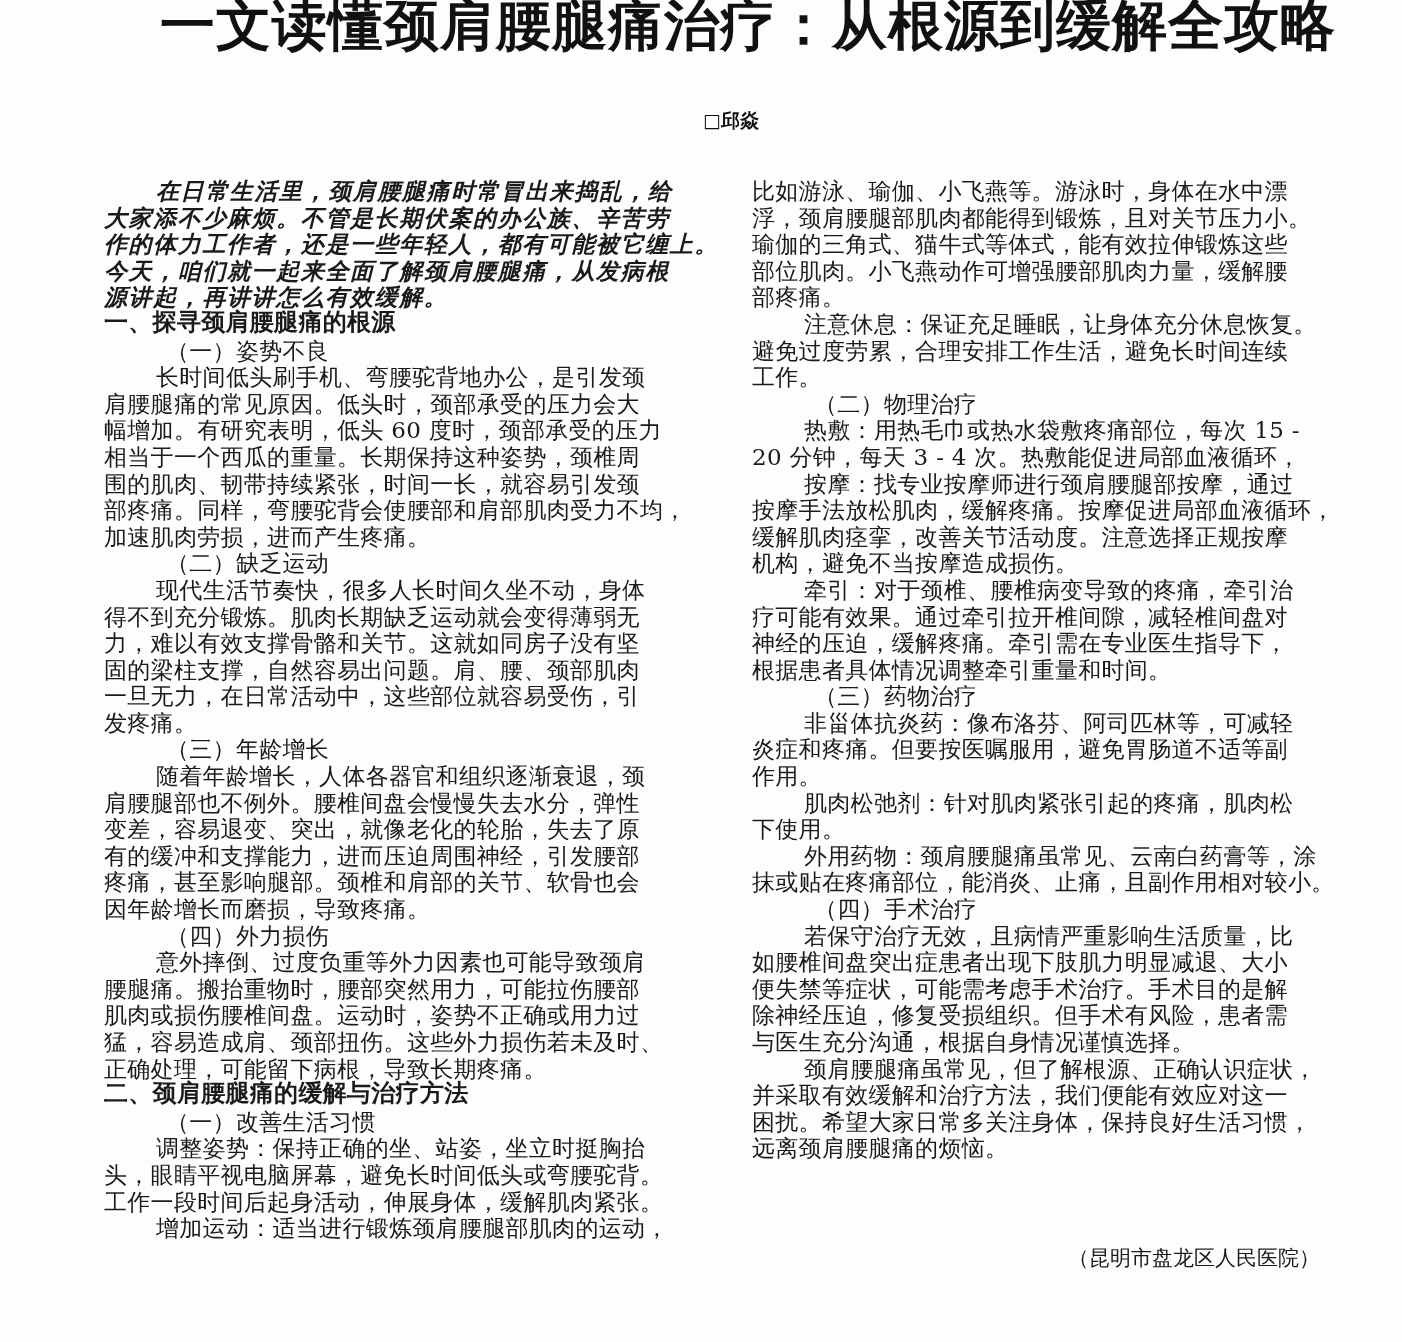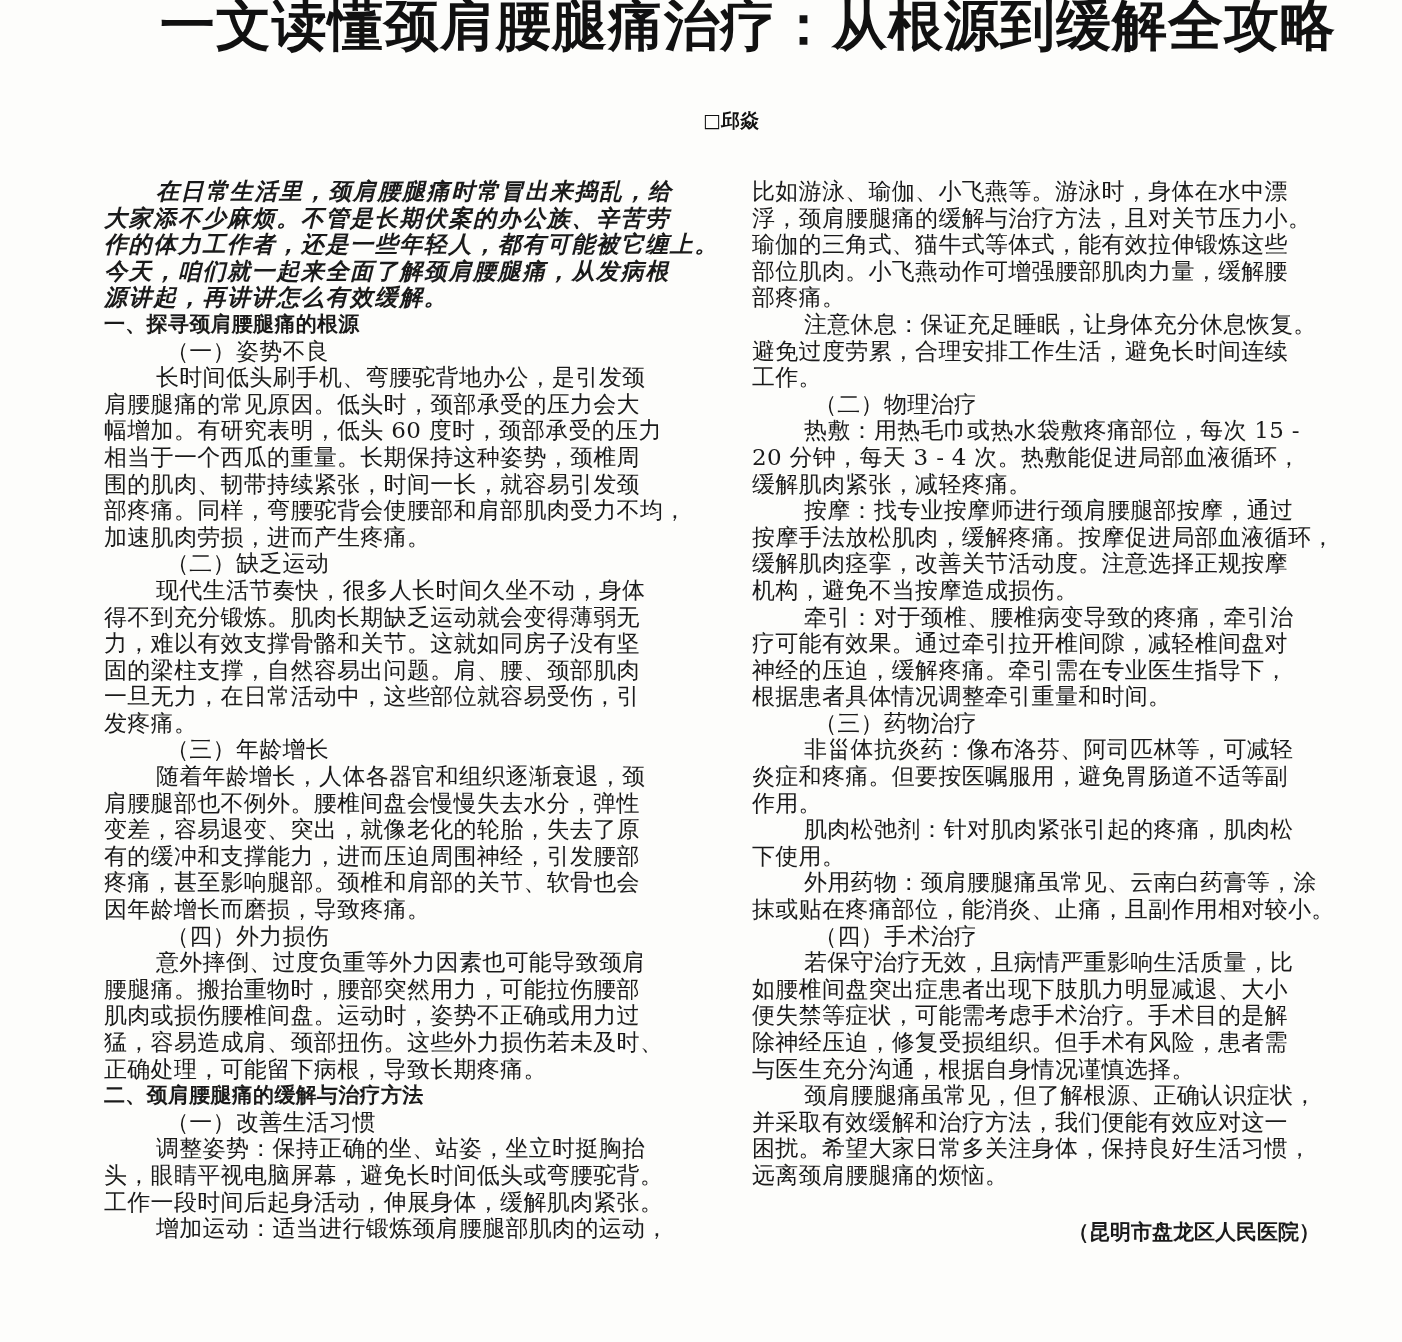--- a/index.html
+++ b/index.html
@@ -20,27 +20,27 @@
     position:absolute; left:703px; top:108px;
     font-size:19px; font-weight:bold; white-space:nowrap; color:#111;
   }
   .col { position:absolute; top:178px; }
   .col.left { left:104px; width:610px; }
   .col.right { left:752px; width:620px; }
   .ln {
     height:26.6px; line-height:26.6px; font-size:23px;
     white-space:nowrap; letter-spacing:0.3px; overflow:visible;
   }
-  .h1 { font-family:Liberation Sans, sans-serif; font-weight:bold; font-size:21px; }
+  .h1 { font-family:Liberation Mono, monospace; font-weight:bold; font-size:24px; }
   .h2 { padding-left:62px; }
   .ind { padding-left:52px; }
   .sign {
-    position:absolute; left:1068px; top:1218px;
+    position:absolute; left:1068px; top:1244px;
     font-family:"DejaVu Sans","Liberation Sans",sans-serif;
-    font-weight:bold; font-size:21px; white-space:nowrap;
+    font-weight:normal; font-size:21px; white-space:nowrap;
   }
 </style>
 </head>
 <body>
 
 <div class="title">一文读懂颈肩腰腿痛治疗：从根源到缓解全攻略</div>
 <div class="byline">□邱焱</div>
 
 <div class="col left intro-wrap" id="col-left">
     <div class="ln ind" style="font-weight: bold; font-style: italic; letter-spacing: 1.6px;">在日常生活里，颈肩腰腿痛时常冒出来捣乱，给</div>
@@ -79,31 +79,30 @@
     <div class="ln">正确处理，可能留下病根，导致长期疼痛。</div>
     <div class="ln h1">二、颈肩腰腿痛的缓解与治疗方法</div>
     <div class="ln h2">（一）改善生活习惯</div>
     <div class="ln ind">调整姿势：保持正确的坐、站姿，坐立时挺胸抬</div>
     <div class="ln">头，眼睛平视电脑屏幕，避免长时间低头或弯腰驼背。</div>
     <div class="ln">工作一段时间后起身活动，伸展身体，缓解肌肉紧张。</div>
     <div class="ln ind">增加运动：适当进行锻炼颈肩腰腿部肌肉的运动，</div>
   </div>
 <div class="col right" id="col-right">
     <div class="ln">比如游泳、瑜伽、小飞燕等。游泳时，身体在水中漂</div>
-    <div class="ln">浮，颈肩腰腿痛的缓解与治疗方法，且对关节压力小。</div>
+    <div class="ln">浮，颈肩腰腿部肌肉都能得到锻炼，且对关节压力小。</div>
     <div class="ln">瑜伽的三角式、猫牛式等体式，能有效拉伸锻炼这些</div>
     <div class="ln">部位肌肉。小飞燕动作可增强腰部肌肉力量，缓解腰</div>
     <div class="ln">部疼痛。</div>
     <div class="ln ind">注意休息：保证充足睡眠，让身体充分休息恢复。</div>
     <div class="ln">避免过度劳累，合理安排工作生活，避免长时间连续</div>
     <div class="ln">工作。</div>
     <div class="ln h2">（二）物理治疗</div>
     <div class="ln ind">热敷：用热毛巾或热水袋敷疼痛部位，每次 15 -</div>
     <div class="ln">20 分钟，每天 3 - 4 次。热敷能促进局部血液循环，</div>
-    <div class="ln">缓解肌肉紧张，减轻疼痛。</div>
     <div class="ln ind">按摩：找专业按摩师进行颈肩腰腿部按摩，通过</div>
     <div class="ln">按摩手法放松肌肉，缓解疼痛。按摩促进局部血液循环，</div>
     <div class="ln">缓解肌肉痉挛，改善关节活动度。注意选择正规按摩</div>
     <div class="ln">机构，避免不当按摩造成损伤。</div>
     <div class="ln ind">牵引：对于颈椎、腰椎病变导致的疼痛，牵引治</div>
     <div class="ln">疗可能有效果。通过牵引拉开椎间隙，减轻椎间盘对</div>
     <div class="ln">神经的压迫，缓解疼痛。牵引需在专业医生指导下，</div>
     <div class="ln">根据患者具体情况调整牵引重量和时间。</div>
     <div class="ln h2">（三）药物治疗</div>
     <div class="ln ind">非甾体抗炎药：像布洛芬、阿司匹林等，可减轻</div>

